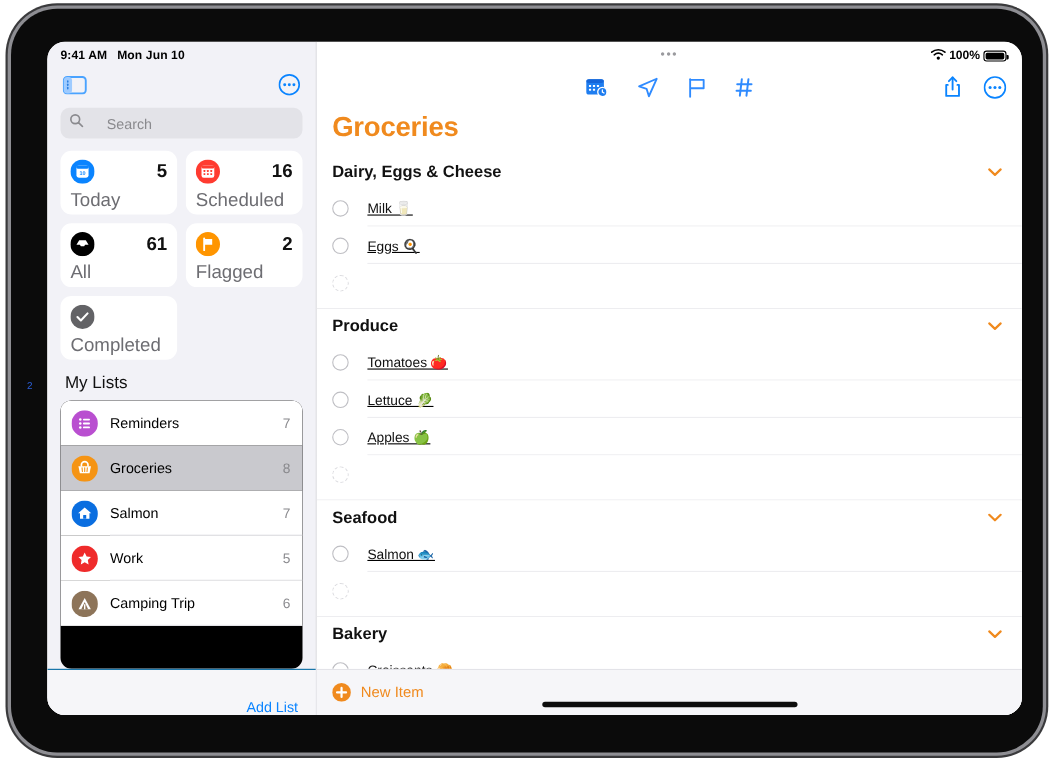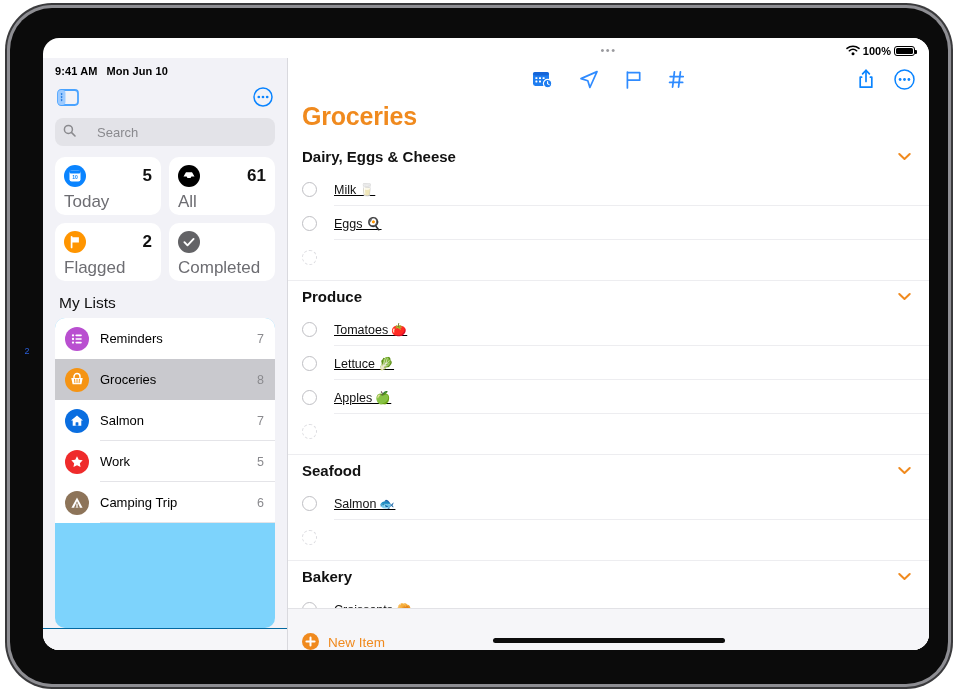--- a/index.html
+++ b/index.html
@@ -28,21 +28,20 @@
     position:absolute; left:33px; top:30px; width:886px; height:612px;
     background:#ffffff; border-radius:16px; overflow:hidden;
     display:flex;
   }
 
   
   #sidebar {
     width:245px; height:100%; background:#f2f2f7;
     display:flex; flex-direction:column; position:relative;
     border-right:1px solid #d9d9de;
-    margin-top:20px;
   }
   .status-bar {
     height:22px; display:flex; align-items:center;
     padding:4px 0 0 12px; font-size:11px; font-weight:bold; color:#000;
     letter-spacing:.1px;
   }
   .status-bar .sb-time { margin-right:9px; }
   .status-bar .sb-date { font-weight:bold; }
 
   .sb-toprow {
@@ -80,21 +79,21 @@
   .smart-card .sc-label {
     font-size:17px; color:#6d6d72; margin-top:4px; display:block;
   }
   .sicon { width:22px; height:22px; display:block; }
 
   .mylists-title {
     font-size:15.5px; font-weight:normal; color:#111;
     padding:13px 0 6px 16px;
   }
   .lists-card {
-    margin:0 12px; background:#7dd3fc; border-radius:10px; overflow:hidden;
+    margin:0 12px; background:#000000; border-radius:10px; overflow:hidden;
     flex:1 1 auto; min-height:0;
   }
   .list-row {
     height:41px; display:flex; align-items:center; padding:0 11px 0 10px;
     position:relative; background:#fff;
   }
   .list-row.selected { background:#c9c9ce; }
   .list-row .licon { width:24px; height:24px; flex:0 0 auto; }
   .list-row .lname {
     flex:1; font-size:13px; color:#000; margin-left:11px;
@@ -175,21 +174,21 @@
   }
   .circle.empty { border:1.4px dashed #dcdce0; }
   .task-text { font-size:12.5px; color:#111; margin-left:17px; }
   .task-row .rowline {
     position:absolute; left:46px; right:0; bottom:0; height:1px; background:#ededf0;
   }
   .section-sep { height:7px; background:#fff; border-bottom:1px solid #ededf0; }
 
   .main-bottom {
     height:42px; border-top:1px solid #e2e2e6; background:#f6f6f9;
-    display:flex; align-items:flex-end; padding-left:14px; gap:9px;
+    display:flex; align-items:center; padding-left:14px; gap:9px;
   }
   .plus-circle { width:17px; height:17px; display:block; }
   .new-item-label { font-size:13.5px; color:#f08a1e; }
 
   .home-indicator {
     position:absolute; bottom:7px; left:50%; transform:translateX(-50%);
     width:232px; height:5px; background:#0d0d0d; border-radius:3px;
   }
 </style>
 </head>
@@ -260,20 +259,41 @@
                 <rect x="5.5" y="5.5" width="11" height="11" rx="2.2" fill="#fff"></rect>
                 <rect x="5.5" y="5.5" width="11" height="3" rx="1.6" fill="#0a84ff"></rect>
                 <text x="11" y="14.2" font-size="5" font-family="Liberation Sans, sans-serif" font-weight="bold" fill="#0a84ff" text-anchor="middle">10</text>
               </svg>
             </span>
             <span class="count">5</span>
           </div>
           <span class="sc-label">Today</span>
         </div>
 
+        <div class="smart-card">
+          <div class="row1">
+            <span>
+              <svg class="sicon" viewBox="0 0 22 22">
+                <circle cx="11" cy="11" r="11" fill="#ff3b30"></circle>
+                <rect x="5.2" y="5.4" width="11.6" height="11.2" rx="2" fill="#fff"></rect>
+                <rect x="5.2" y="5.4" width="11.6" height="2.8" rx="1.4" fill="#ff3b30"></rect>
+                <g fill="#ff3b30">
+                  <rect x="7" y="9.6" width="1.7" height="1.7" rx=".4"></rect>
+                  <rect x="10.1" y="9.6" width="1.7" height="1.7" rx=".4"></rect>
+                  <rect x="13.2" y="9.6" width="1.7" height="1.7" rx=".4"></rect>
+                  <rect x="7" y="12.4" width="1.7" height="1.7" rx=".4"></rect>
+                  <rect x="10.1" y="12.4" width="1.7" height="1.7" rx=".4"></rect>
+                  <rect x="13.2" y="12.4" width="1.7" height="1.7" rx=".4"></rect>
+                </g>
+              </svg>
+            </span>
+            <span class="count">16</span>
+          </div>
+          <span class="sc-label">Scheduled</span>
+        </div>
 
         <div class="smart-card">
           <div class="row1">
             <span>
               <svg class="sicon" viewBox="0 0 22 22">
                 <circle cx="11" cy="11" r="11" fill="#000"></circle>
                 <path d="M5.5 11.4h3.1l.9 1.5h3l.9-1.5h3.1L14 7.3H8z" fill="#fff"></path>
               </svg>
             </span>
             <span class="count">61</span>

